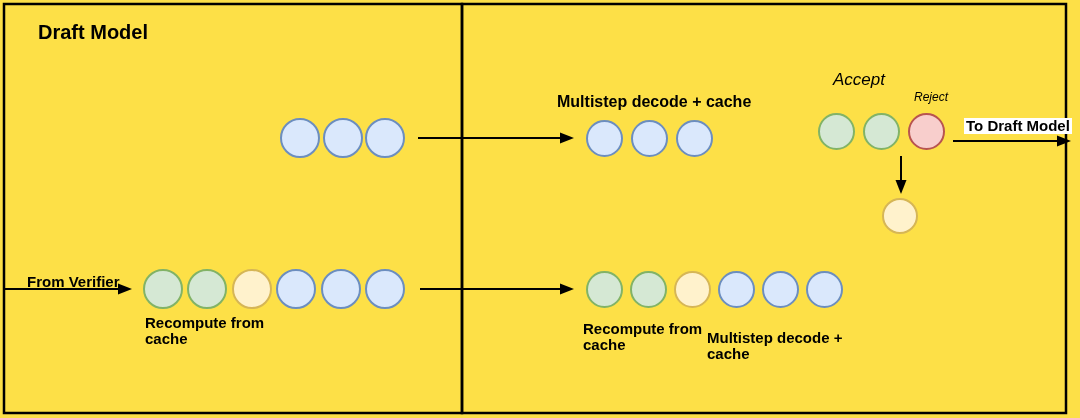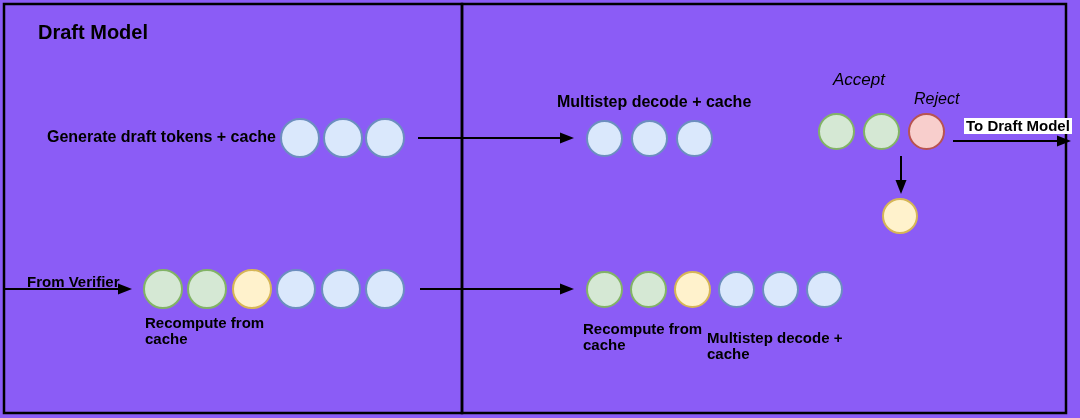--- a/index.html
+++ b/index.html
@@ -5,21 +5,21 @@
   html, body {
     margin: 0;
     padding: 0;
     background: #ffffff;
     font-family: "Liberation Sans", sans-serif;
   }
   #canvas {
     position: relative;
     width: 1080px;
     height: 418px;
-    background: #8b5cf6;
+    background: #fde047;
     overflow: hidden;
   }
   #wires {
     position: absolute;
     left: 0; top: 0;
     width: 1080px; height: 418px;
   }
   .abs { position: absolute; }
   .panel-title {
     font-size: 20px;
@@ -88,21 +88,20 @@
     </g>
 
     <g>
       <line x1="901" y1="156" x2="901" y2="181" stroke="#000" stroke-width="2"></line>
       <polygon points="895.5,180 906.5,180 901,194" fill="#000"></polygon>
     </g>
   </svg>
 
   <div class="abs panel-title" style="left:38px; top:21px;">Draft Model</div>
 
-  <div class="abs lbl lbl-16" style="left:47px; top:128px;">Generate draft tokens + cache</div>
 
   <div class="token-row d40" style="left:280px; top:118px; gap:2.5px;">
       <div class="token" style="background: rgb(218, 232, 252); border-color: rgb(108, 142, 191);"></div>
       <div class="token" style="background: rgb(218, 232, 252); border-color: rgb(108, 142, 191);"></div>
       <div class="token" style="background: rgb(218, 232, 252); border-color: rgb(108, 142, 191);"></div>
     </div>
 
   <div class="abs lbl" style="left:27px; top:274px;">From Verifier</div>
 
   <div class="token-row d40" style="left:143px; top:269px; gap:4.4px;">
@@ -120,21 +119,21 @@
   <div class="abs lbl lbl-16" style="left:557px; top:93px;">Multistep decode + cache</div>
 
   <div class="token-row d37" style="left:586px; top:119.5px; gap:8px;">
       <div class="token" style="background: rgb(218, 232, 252); border-color: rgb(108, 142, 191);"></div>
       <div class="token" style="background: rgb(218, 232, 252); border-color: rgb(108, 142, 191);"></div>
       <div class="token" style="background: rgb(218, 232, 252); border-color: rgb(108, 142, 191);"></div>
     </div>
 
   <div class="abs lbl-italic" style="left:833px; top:70px; font-size:17px;">Accept</div>
 
-  <div class="abs lbl-italic" style="left:914px; top:90px; font-size:16px;">Reject</div>
+  <div class="abs lbl-italic" style="left:914px; top:90px; font-size:12px;">Reject</div>
 
   <div class="token-row d37" style="left:818px; top:112.5px; gap:8px;">
       <div class="token" style="background: rgb(213, 232, 212); border-color: rgb(130, 179, 102);"></div>
       <div class="token" style="background: rgb(213, 232, 212); border-color: rgb(130, 179, 102);"></div>
       <div class="token" style="background: rgb(248, 206, 204); border-color: rgb(184, 84, 80);"></div>
     </div>
 
   <div class="abs lbl bg-white" style="left:964px; top:118px; white-space:nowrap;">To Draft Model</div>
 
 

